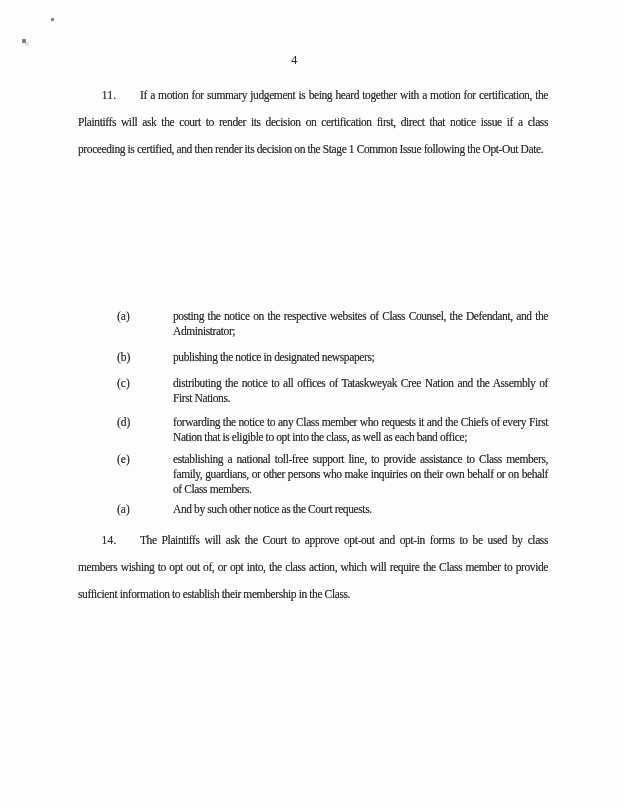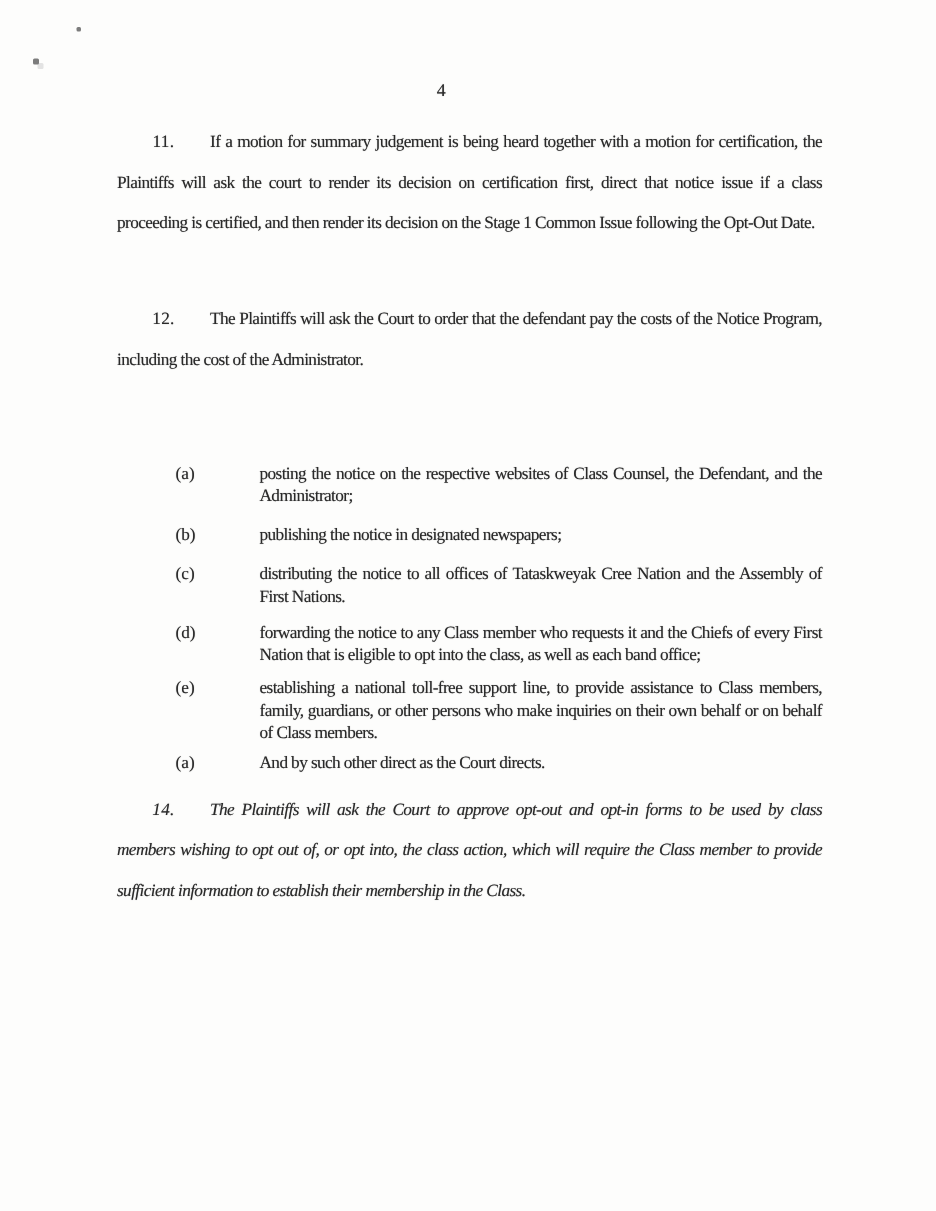--- a/index.html
+++ b/index.html
@@ -48,21 +48,21 @@
   }
   .para .num {
     display: inline-block;
     width: 62px;
     text-align: center;
     letter-spacing: 0.2px;
   }
   .para-11 { top: 82px; }
   .para-12 { top: 200px; }
   .para-13 { top: 265px; white-space: nowrap; text-align: left; }
-  .para-14 { top: 527px; font-style: italic; }
+  .para-14 { top: 527px; }
 
   .sub {
     position: absolute;
     left: 117px;
     width: 431px;
     font-size: 11.5px;
     line-height: 15px;
   }
   .sub .label {
     position: absolute;
@@ -88,21 +88,20 @@
 
 <div class="page">
 
   <span class="speck speck-1"></span>
   <span class="speck speck-2"></span>
 
   <div class="page-number scan-text">4</div>
 
   <div class="para para-11 scan-text"><span class="num">11.</span><span>If a motion for summary judgement is being heard together with a motion for certification, the Plaintiffs will ask the court to render its decision on certification first, direct that notice issue if a class proceeding is certified, and then render its decision on the Stage 1 Common Issue following the Opt-Out Date.</span></div>
 
-  <div class="para para-12 scan-text"><span class="num">12.</span><span>The Plaintiffs will ask the Court to order that the defendant pay the costs of the Notice Program, including the cost of the Administrator.</span></div>
 
 
   <div class="sub sub-a scan-text">
     <span class="label">(a)</span>
     <span class="stext">posting the notice on the respective websites of Class Counsel, the Defendant, and the Administrator;</span>
   </div>
 
   <div class="sub sub-b scan-text">
     <span class="label">(b)</span>
     <span class="stext">publishing the notice in designated newspapers;</span>
@@ -118,18 +117,18 @@
     <span class="stext">forwarding the notice to any Class member who requests it and the Chiefs of every First Nation that is eligible to opt into the class, as well as each band office;</span>
   </div>
 
   <div class="sub sub-e scan-text">
     <span class="label">(e)</span>
     <span class="stext">establishing a national toll-free support line, to provide assistance to Class members, family, guardians, or other persons who make inquiries on their own behalf or on behalf of Class members.</span>
   </div>
 
   <div class="sub sub-a2 scan-text">
     <span class="label">(a)</span>
-    <span class="stext">And by such other direct as the Court directs.</span>
+    <span class="stext">And by such other notice as the Court requests.</span>
   </div>
 
   <div class="para para-14 scan-text"><span class="num">14.</span><span>The Plaintiffs will ask the Court to approve opt-out and opt-in forms to be used by class members wishing to opt out of, or opt into, the class action, which will require the Class member to provide sufficient information to establish their membership in the Class.</span></div>
 
 </div>
 
 </body></html>

